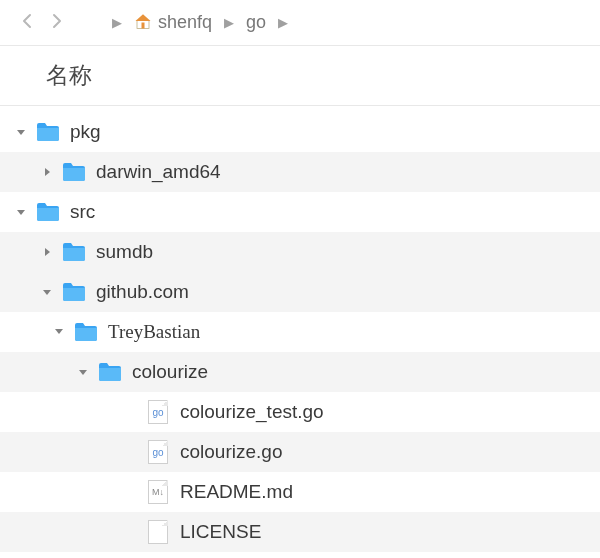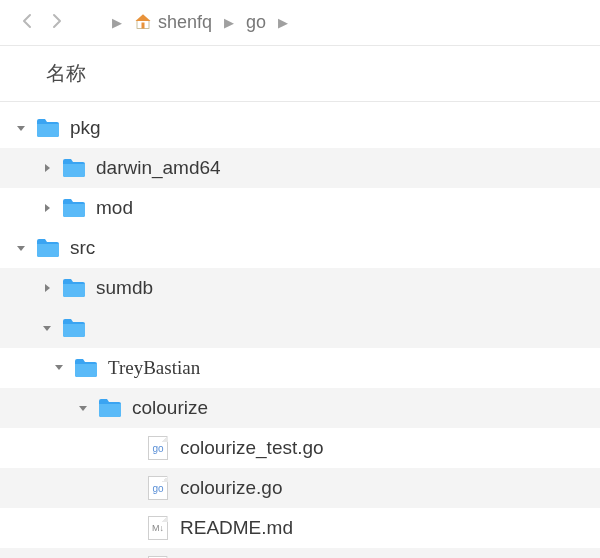--- a/index.html
+++ b/index.html
@@ -45,21 +45,21 @@
     }
     .home-icon {
       width: 18px;
       height: 18px;
       margin-right: 6px;
       display: inline-block;
     }
     .column-header {
       padding: 14px 20px 14px 46px;
       border-bottom: 1px solid #e8e8e8;
-      font-size: 20px;
+      font-size: 23px;
       color: #4a4a4a;
     }
     .tree {
       padding-top: 6px;
     }
     .row {
       display: flex;
       align-items: center;
       height: 40px;
       padding-right: 5px;
@@ -180,66 +180,55 @@
           <path d="M3 1 L8 5 L3 9 Z" fill="#808080"></path>
         </svg></span>
       <span class="row-icon">
         <svg class="folder-svg" viewBox="0 0 24 20">
     <path d="M1 3 Q1 1 3 1 L9 1 L11 4 L21 4 Q23 4 23 6 L23 17 Q23 19 21 19 L3 19 Q1 19 1 17 Z" fill="#3aa4f2"></path>
     <path d="M1 6 L23 6 L23 17 Q23 19 21 19 L3 19 Q1 19 1 17 Z" fill="#5abaf8"></path>
   </svg>
       </span>
       <span class="label">darwin_amd64</span>
     </div>
-    <div class="row indent-1">
+    <div class="row indent-0">
+      <span class="disclosure"><svg width="10" height="10" viewBox="0 0 10 10">
+          <path d="M1 3 L5 8 L9 3 Z" fill="#808080"></path>
+        </svg></span>
+      <span class="row-icon">
+        <svg class="folder-svg" viewBox="0 0 24 20">
+    <path d="M1 3 Q1 1 3 1 L9 1 L11 4 L21 4 Q23 4 23 6 L23 17 Q23 19 21 19 L3 19 Q1 19 1 17 Z" fill="#3aa4f2"></path>
+    <path d="M1 6 L23 6 L23 17 Q23 19 21 19 L3 19 Q1 19 1 17 Z" fill="#5abaf8"></path>
+  </svg>
+      </span>
+      <span class="label">src</span>
+    </div>
+    <div class="row indent-1 striped">
       <span class="disclosure"><svg width="10" height="10" viewBox="0 0 10 10">
           <path d="M3 1 L8 5 L3 9 Z" fill="#808080"></path>
         </svg></span>
       <span class="row-icon">
         <svg class="folder-svg" viewBox="0 0 24 20">
     <path d="M1 3 Q1 1 3 1 L9 1 L11 4 L21 4 Q23 4 23 6 L23 17 Q23 19 21 19 L3 19 Q1 19 1 17 Z" fill="#3aa4f2"></path>
     <path d="M1 6 L23 6 L23 17 Q23 19 21 19 L3 19 Q1 19 1 17 Z" fill="#5abaf8"></path>
   </svg>
       </span>
-      <span class="label">mod</span>
-    </div>
-    <div class="row indent-0">
-      <span class="disclosure"><svg width="10" height="10" viewBox="0 0 10 10">
-          <path d="M1 3 L5 8 L9 3 Z" fill="#808080"></path>
-        </svg></span>
-      <span class="row-icon">
-        <svg class="folder-svg" viewBox="0 0 24 20">
-    <path d="M1 3 Q1 1 3 1 L9 1 L11 4 L21 4 Q23 4 23 6 L23 17 Q23 19 21 19 L3 19 Q1 19 1 17 Z" fill="#3aa4f2"></path>
-    <path d="M1 6 L23 6 L23 17 Q23 19 21 19 L3 19 Q1 19 1 17 Z" fill="#5abaf8"></path>
-  </svg>
-      </span>
-      <span class="label">src</span>
+      <span class="label">sumdb</span>
     </div>
     <div class="row indent-1 striped">
       <span class="disclosure"><svg width="10" height="10" viewBox="0 0 10 10">
-          <path d="M3 1 L8 5 L3 9 Z" fill="#808080"></path>
-        </svg></span>
-      <span class="row-icon">
-        <svg class="folder-svg" viewBox="0 0 24 20">
-    <path d="M1 3 Q1 1 3 1 L9 1 L11 4 L21 4 Q23 4 23 6 L23 17 Q23 19 21 19 L3 19 Q1 19 1 17 Z" fill="#3aa4f2"></path>
-    <path d="M1 6 L23 6 L23 17 Q23 19 21 19 L3 19 Q1 19 1 17 Z" fill="#5abaf8"></path>
-  </svg>
-      </span>
-      <span class="label">sumdb</span>
-    </div>
-    <div class="row indent-1 striped">
-      <span class="disclosure"><svg width="10" height="10" viewBox="0 0 10 10">
-          <path d="M1 3 L5 8 L9 3 Z" fill="#808080"></path>
-        </svg></span>
-      <span class="row-icon">
-        <svg class="folder-svg" viewBox="0 0 24 20">
-    <path d="M1 3 Q1 1 3 1 L9 1 L11 4 L21 4 Q23 4 23 6 L23 17 Q23 19 21 19 L3 19 Q1 19 1 17 Z" fill="#3aa4f2"></path>
-    <path d="M1 6 L23 6 L23 17 Q23 19 21 19 L3 19 Q1 19 1 17 Z" fill="#5abaf8"></path>
-  </svg>
-      </span>
+          <path d="M1 3 L5 8 L9 3 Z" fill="#808080"></path>
+        </svg></span>
+      <span class="row-icon">
+        <svg class="folder-svg" viewBox="0 0 24 20">
+    <path d="M1 3 Q1 1 3 1 L9 1 L11 4 L21 4 Q23 4 23 6 L23 17 Q23 19 21 19 L3 19 Q1 19 1 17 Z" fill="#3aa4f2"></path>
+    <path d="M1 6 L23 6 L23 17 Q23 19 21 19 L3 19 Q1 19 1 17 Z" fill="#5abaf8"></path>
+  </svg>
+      </span>
+      <span class="label">github.com</span>
     </div>
     <div class="row indent-2">
       <span class="disclosure"><svg width="10" height="10" viewBox="0 0 10 10">
           <path d="M1 3 L5 8 L9 3 Z" fill="#808080"></path>
         </svg></span>
       <span class="row-icon">
         <svg class="folder-svg" viewBox="0 0 24 20">
     <path d="M1 3 Q1 1 3 1 L9 1 L11 4 L21 4 Q23 4 23 6 L23 17 Q23 19 21 19 L3 19 Q1 19 1 17 Z" fill="#3aa4f2"></path>
     <path d="M1 6 L23 6 L23 17 Q23 19 21 19 L3 19 Q1 19 1 17 Z" fill="#5abaf8"></path>
   </svg>

